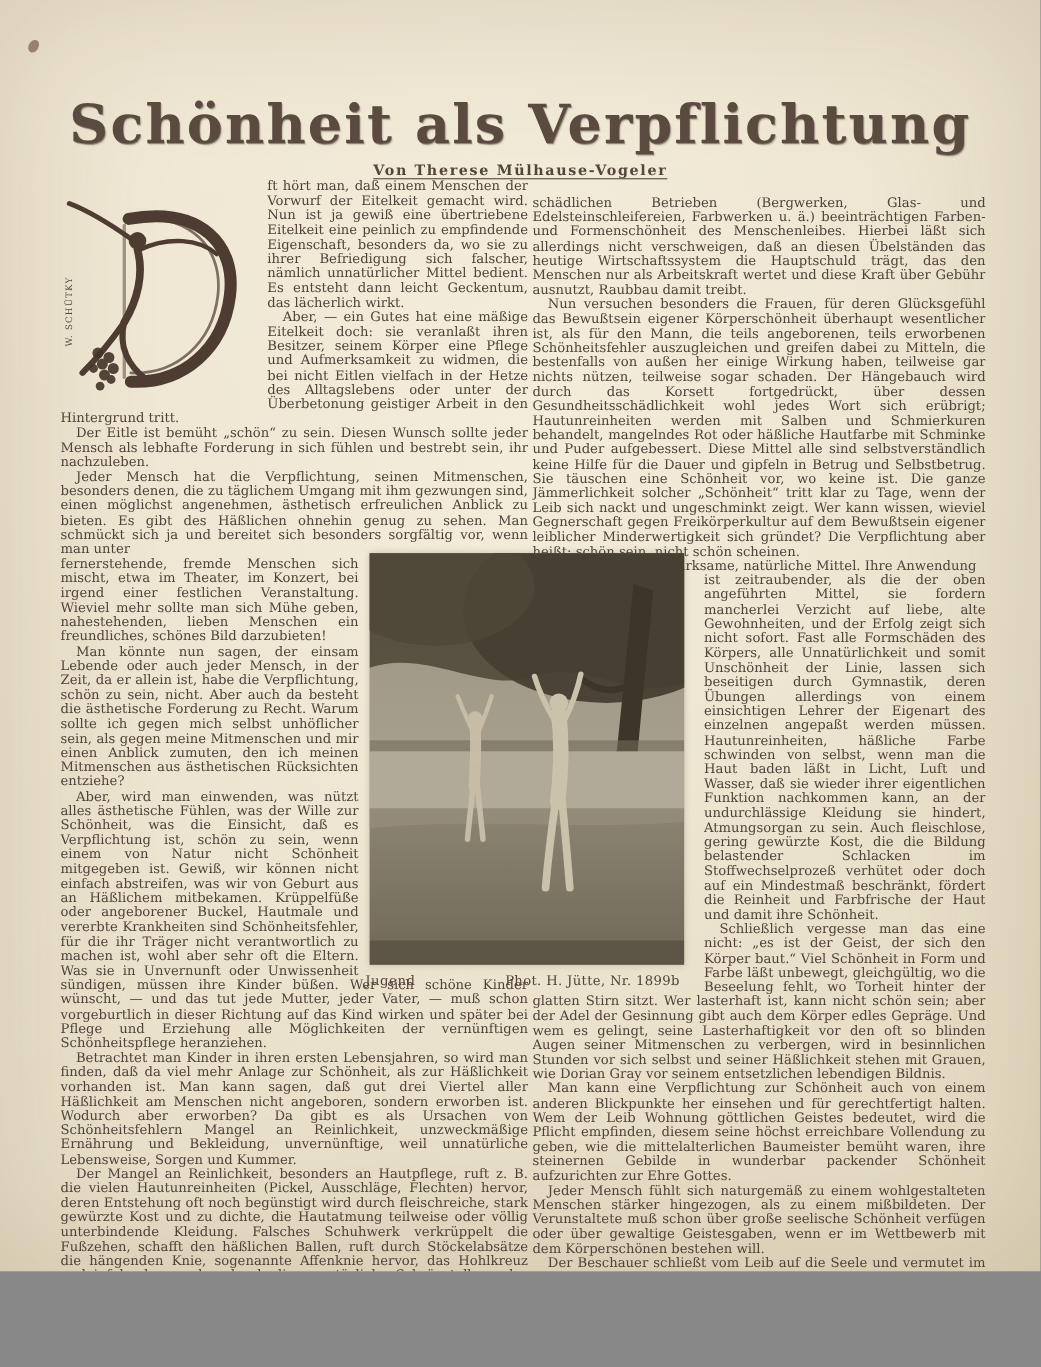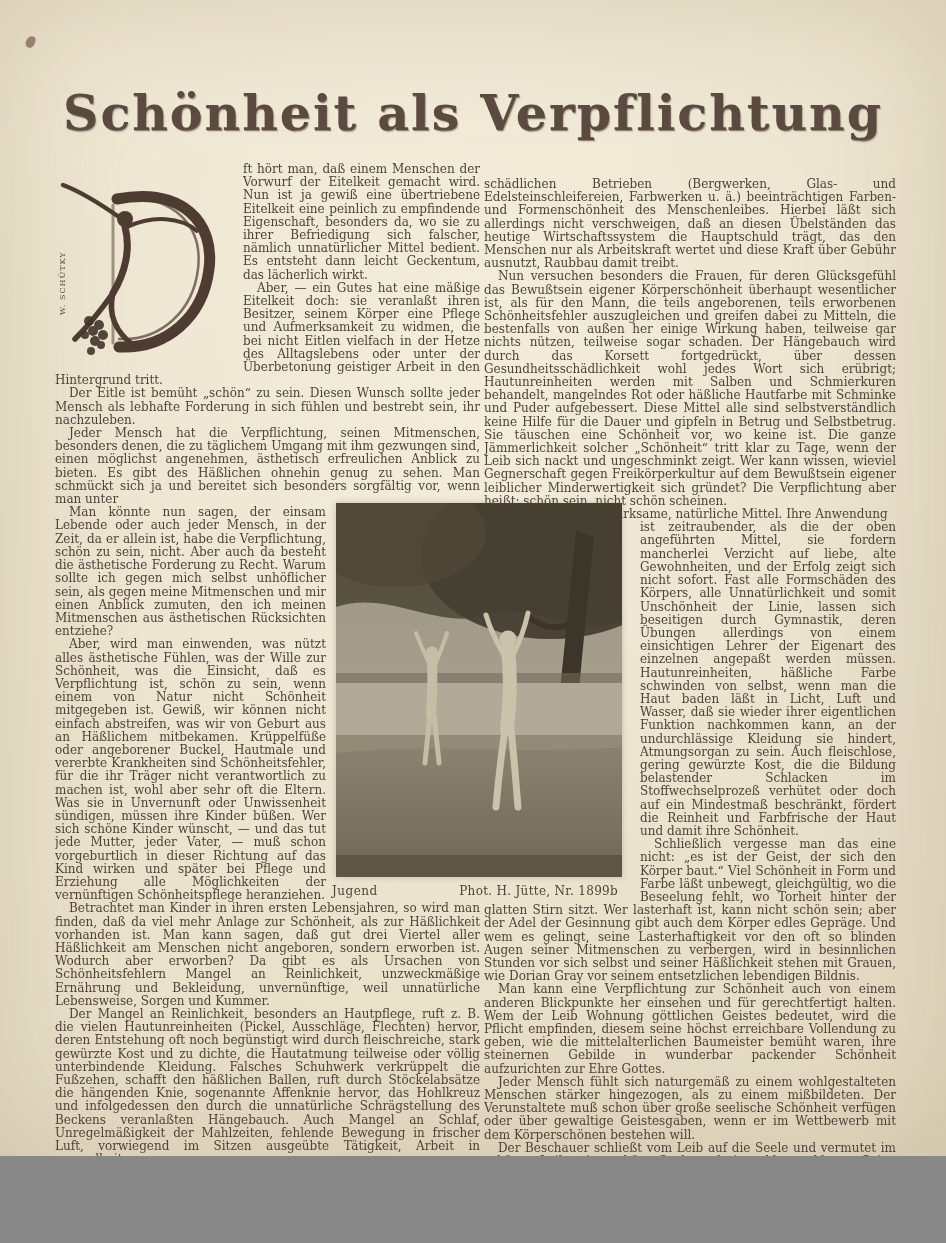--- a/index.html
+++ b/index.html
@@ -80,20 +80,21 @@
   .sig { font-size:8px; fill:#5a4a40; letter-spacing:1px; }
 </style>
 </head>
 <body>
 
 <div class="page">
 
   <div class="paper-mark"></div>
 
   <h1 class="title">Schönheit als Verpflichtung</h1>
+  <div class="byline">Von Therese Mülhause-Vogeler</div>
 
   <div class="col col-left">
 
     <svg class="dropcap-art" viewBox="0 0 178 198" aria-hidden="true">
       <g fill="none" stroke="#4e3c32" stroke-linecap="round">
 
         <path d="M62,34 C128,22 160,58 154,104 C148,152 112,184 64,182" stroke-width="11"></path>
         <path d="M62,34 C120,28 148,62 143,104 C138,146 106,176 64,174" stroke-width="2.5" opacity="0.7"></path>
         <path d="M58,40 L58,178" stroke-width="3" opacity="0.5"></path>
 
@@ -121,20 +122,21 @@
       <text class="sig" transform="rotate(-90 10 150)" x="10" y="150">W. SCHÜTKY</text>
     </svg>
 
     <p class="para no-indent">ft hört man, daß einem Menschen der Vorwurf der Eitelkeit gemacht wird. Nun ist ja gewiß eine übertriebene Eitelkeit eine peinlich zu empfindende Eigenschaft, besonders da, wo sie zu ihrer Befriedigung sich falscher, nämlich unnatürlicher Mittel bedient. Es entsteht dann leicht Geckentum, das lächerlich wirkt.</p>
     <p class="para">Aber, — ein Gutes hat eine mäßige Eitelkeit doch: sie veranlaßt ihren Besitzer, seinem Körper eine Pflege und Aufmerksamkeit zu widmen, die bei nicht Eitlen vielfach in der Hetze des Alltagslebens oder unter der Überbetonung geistiger Arbeit in den Hintergrund tritt.</p>
     <p class="para">Der Eitle ist bemüht „schön“ zu sein. Diesen Wunsch sollte jeder Mensch als lebhafte Forderung in sich fühlen und bestrebt sein, ihr nachzuleben.</p>
     <p class="para">Jeder Mensch hat die Verpflichtung, seinen Mitmenschen, besonders denen, die zu täglichem Umgang mit ihm gezwungen sind, einen möglichst angenehmen, ästhetisch erfreulichen Anblick zu bieten. Es gibt des Häßlichen ohnehin genug zu sehen. Man schmückt sich ja und bereitet sich besonders sorgfältig vor, wenn man unter</p>
 
     <div class="spacer-right"></div>
 
+    <p class="para cont">fernerstehende, fremde Menschen sich mischt, etwa im Theater, im Konzert, bei irgend einer festlichen Veranstaltung. Wieviel mehr sollte man sich Mühe geben, nahestehenden, lieben Menschen ein freundliches, schönes Bild darzubieten!</p>
     <p class="para">Man könnte nun sagen, der einsam Lebende oder auch jeder Mensch, in der Zeit, da er allein ist, habe die Verpflichtung, schön zu sein, nicht. Aber auch da besteht die ästhetische Forderung zu Recht. Warum sollte ich gegen mich selbst unhöflicher sein, als gegen meine Mitmenschen und mir einen Anblick zumuten, den ich meinen Mitmenschen aus ästhetischen Rücksichten entziehe?</p>
     <p class="para">Aber, wird man einwenden, was nützt alles ästhetische Fühlen, was der Wille zur Schönheit, was die Einsicht, daß es Verpflichtung ist, schön zu sein, wenn einem von Natur nicht Schönheit mitgegeben ist. Gewiß, wir können nicht einfach abstreifen, was wir von Geburt aus an Häßlichem mitbekamen. Krüppelfüße oder angeborener Buckel, Hautmale und vererbte Krankheiten sind Schönheitsfehler, für die ihr Träger nicht verantwortlich zu machen ist, wohl aber sehr oft die Eltern. Was sie in Unvernunft oder Unwissenheit sündigen, müssen ihre Kinder büßen. Wer sich schöne Kinder wünscht, — und das tut jede Mutter, jeder Vater, — muß schon vorgeburtlich in dieser Richtung auf das Kind wirken und später bei Pflege und Erziehung alle Möglichkeiten der vernünftigen Schönheitspflege heranziehen.</p>
     <p class="para">Betrachtet man Kinder in ihren ersten Lebensjahren, so wird man finden, daß da viel mehr Anlage zur Schönheit, als zur Häßlichkeit vorhanden ist. Man kann sagen, daß gut drei Viertel aller Häßlichkeit am Menschen nicht angeboren, sondern erworben ist. Wodurch aber erworben? Da gibt es als Ursachen von Schönheitsfehlern Mangel an Reinlichkeit, unzweckmäßige Ernährung und Bekleidung, unvernünftige, weil unnatürliche Lebensweise, Sorgen und Kummer.</p>
     <p class="para">Der Mangel an Reinlichkeit, besonders an Hautpflege, ruft z. B. die vielen Hautunreinheiten (Pickel, Ausschläge, Flechten) hervor, deren Entstehung oft noch begünstigt wird durch fleischreiche, stark gewürzte Kost und zu dichte, die Hautatmung teilweise oder völlig unterbindende Kleidung. Falsches Schuhwerk verkrüppelt die Fußzehen, schafft den häßlichen Ballen, ruft durch Stöckelabsätze die hängenden Knie, sogenannte Affenknie hervor, das Hohlkreuz und infolgedessen den durch die unnatürliche Schrägstellung des Beckens veranlaßten Hängebauch. Auch Mangel an Schlaf, Unregelmäßigkeit der Mahlzeiten, fehlende Bewegung in frischer Luft, vorwiegend im Sitzen ausgeübte Tätigkeit, Arbeit in gesundheits-</p>
   </div>
 
   <div class="col col-right">
     <p class="para no-indent">schädlichen Betrieben (Bergwerken, Glas- und Edelsteinschleifereien, Farbwerken u. ä.) beeinträchtigen Farben- und Formenschönheit des Menschenleibes. Hierbei läßt sich allerdings nicht verschweigen, daß an diesen Übelständen das heutige Wirtschaftssystem die Hauptschuld trägt, das den Menschen nur als Arbeitskraft wertet und diese Kraft über Gebühr ausnutzt, Raubbau damit treibt.</p>
     <p class="para">Nun versuchen besonders die Frauen, für deren Glücksgefühl das Bewußtsein eigener Körperschönheit überhaupt wesentlicher ist, als für den Mann, die teils angeborenen, teils erworbenen Schönheitsfehler auszugleichen und greifen dabei zu Mitteln, die bestenfalls von außen her einige Wirkung haben, teilweise gar nichts nützen, teilweise sogar schaden. Der Hängebauch wird durch das Korsett fortgedrückt, über dessen Gesundheitsschädlichkeit wohl jedes Wort sich erübrigt; Hautunreinheiten werden mit Salben und Schmierkuren behandelt, mangelndes Rot oder häßliche Hautfarbe mit Schminke und Puder aufgebessert. Diese Mittel alle sind selbstverständlich keine Hilfe für die Dauer und gipfeln in Betrug und Selbstbetrug. Sie täuschen eine Schönheit vor, wo keine ist. Die ganze Jämmerlichkeit solcher „Schönheit“ tritt klar zu Tage, wenn der Leib sich nackt und ungeschminkt zeigt. Wer kann wissen, wieviel Gegnerschaft gegen Freikörperkultur auf dem Bewußtsein eigener leiblicher Minderwertigkeit sich gründet? Die Verpflichtung aber heißt: schön sein, nicht schön scheinen.</p>
     <p class="para">Aber es gibt auch wirksame, natürliche Mittel. Ihre Anwendung</p>

